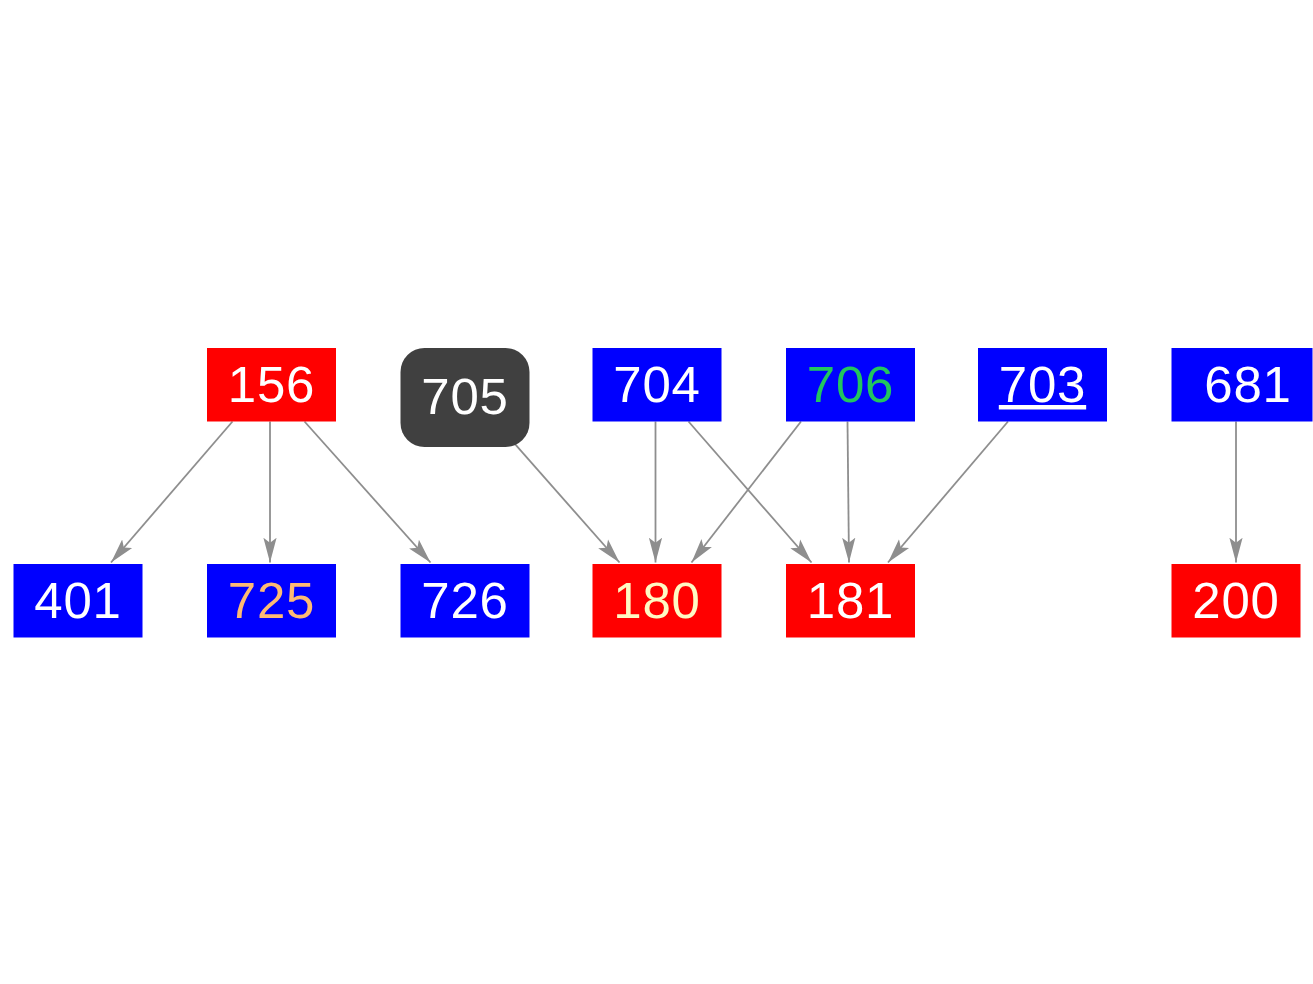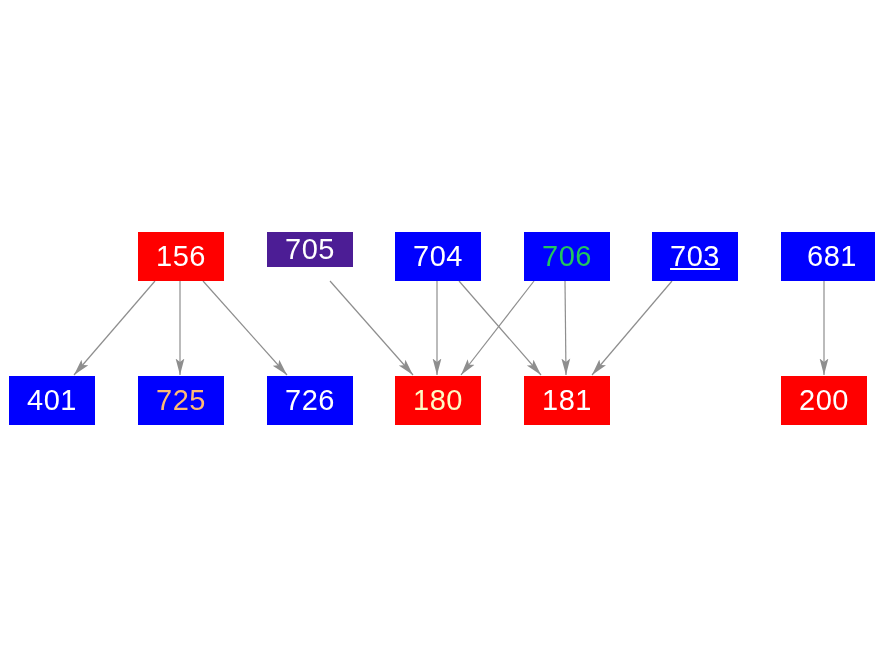--- a/index.html
+++ b/index.html
@@ -24,21 +24,21 @@
     width: 875px;
     height: 656px;
     pointer-events: none;
   }
   .node {
     position: absolute;
     display: flex;
     align-items: center;
     justify-content: center;
     color: #ffffff;
-    font-size: 29px;
+    font-size: 34px;
     line-height: 1;
     letter-spacing: 0.5px;
     user-select: none;
   }
 </style>
 </head>
 <body>
 
 <div class="stage">
   <svg id="edge-layer" width="875" height="656" viewBox="0 0 875 656" xmlns="http://www.w3.org/2000/svg">
@@ -55,21 +55,21 @@
         <line x1="437" y1="281" x2="437" y2="375" stroke="#8e8e8e" stroke-width="1.2" marker-end="url(#arrowhead)"></line>
         <line x1="459" y1="281" x2="541" y2="375" stroke="#8e8e8e" stroke-width="1.2" marker-end="url(#arrowhead)"></line>
         <line x1="534" y1="281" x2="461" y2="375" stroke="#8e8e8e" stroke-width="1.2" marker-end="url(#arrowhead)"></line>
         <line x1="565" y1="281" x2="566" y2="375" stroke="#8e8e8e" stroke-width="1.2" marker-end="url(#arrowhead)"></line>
         <line x1="672" y1="281" x2="592" y2="375" stroke="#8e8e8e" stroke-width="1.2" marker-end="url(#arrowhead)"></line>
         <line x1="824" y1="281" x2="824" y2="375" stroke="#8e8e8e" stroke-width="1.2" marker-end="url(#arrowhead)"></line>
       </g>
   </svg>
   <div id="nodes">
       <div class="node" style="left: 138px; top: 232px; width: 86px; height: 49px; background: rgb(255, 0, 0); color: rgb(255, 255, 255);">156</div>
-      <div class="node" style="left: 267px; top: 232px; width: 86px; height: 35px; background: #4c1d95; color: rgb(255, 255, 255);">705</div>
+      <div class="node" style="left: 267px; top: 232px; width: 86px; height: 66px; background: #404040; color: rgb(255, 255, 255); border-radius: 16px;">705</div>
       <div class="node" style="left: 395px; top: 232px; width: 86px; height: 49px; background: rgb(0, 0, 255); color: rgb(255, 255, 255);">704</div>
       <div class="node" style="left: 524px; top: 232px; width: 86px; height: 49px; background: rgb(0, 0, 255); color: #22c55e;">706</div>
       <div class="node" style="left: 652px; top: 232px; width: 86px; height: 49px; background: rgb(0, 0, 255); color: rgb(255, 255, 255); text-decoration: underline;">703</div>
       <div class="node" style="left: 781px; top: 232px; width: 102px; height: 49px; background: rgb(0, 0, 255); color: rgb(255, 255, 255);">681</div>
       <div class="node" style="left: 9px; top: 376px; width: 86px; height: 49px; background: rgb(0, 0, 255); color: rgb(255, 255, 255);">401</div>
       <div class="node" style="left: 138px; top: 376px; width: 86px; height: 49px; background: rgb(0, 0, 255); color: #fdba74;">725</div>
       <div class="node" style="left: 267px; top: 376px; width: 86px; height: 49px; background: rgb(0, 0, 255); color: rgb(255, 255, 255);">726</div>
       <div class="node" style="left: 395px; top: 376px; width: 86px; height: 49px; background: rgb(255, 0, 0); color: #fef9c3;">180</div>
       <div class="node" style="left: 524px; top: 376px; width: 86px; height: 49px; background: rgb(255, 0, 0); color: rgb(255, 255, 255);">181</div>
       <div class="node" style="left: 781px; top: 376px; width: 86px; height: 49px; background: rgb(255, 0, 0); color: rgb(255, 255, 255);">200</div>

